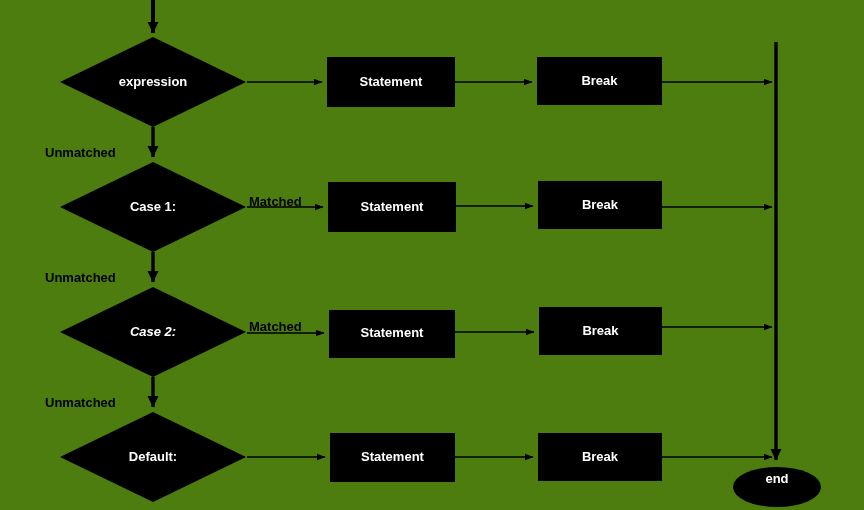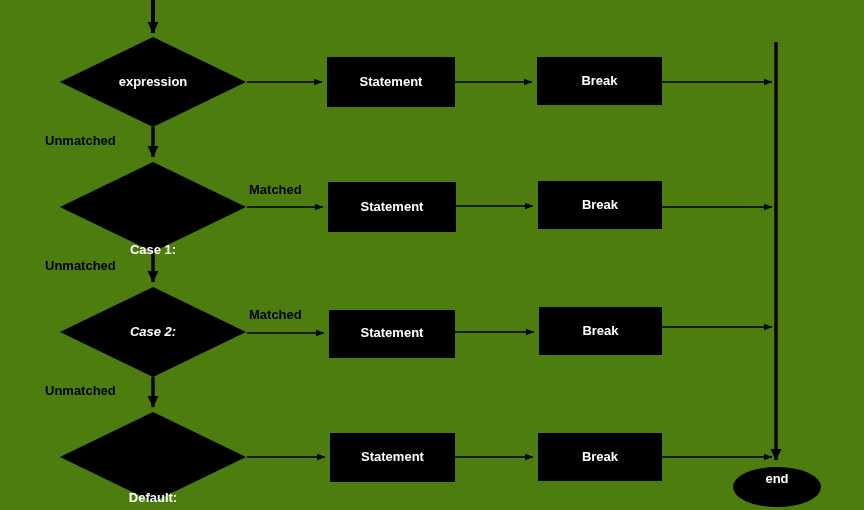--- a/index.html
+++ b/index.html
@@ -35,20 +35,21 @@
     text-align: center;
     pointer-events: none;
   }
   .edge-label {
     position: absolute;
     color: #000000;
     font-weight: bold;
     font-size: 13px;
     font-family: "Liberation Sans", sans-serif;
     white-space: nowrap;
+    margin-top: 12px;
   }
 </style>
 </head>
 <body>
 
 <div id="canvas">
 
   <svg class="layer" viewBox="0 0 864 510" xmlns="http://www.w3.org/2000/svg">
     <defs>
       <marker id="arrowThin" markerWidth="9" markerHeight="9" refX="8" refY="3.2" orient="auto" markerUnits="userSpaceOnUse">
@@ -93,23 +94,23 @@
     <line x1="247" y1="457" x2="325" y2="457" stroke="#000000" stroke-width="1.7" marker-end="url(#arrowThin)"></line>
     <line x1="455" y1="457" x2="533" y2="457" stroke="#000000" stroke-width="1.7" marker-end="url(#arrowThin)"></line>
     <line x1="662" y1="457" x2="772" y2="457" stroke="#000000" stroke-width="1.7" marker-end="url(#arrowThin)"></line>
 
     <line x1="776" y1="42" x2="776" y2="460" stroke="#000000" stroke-width="3.4" marker-end="url(#arrowThick)"></line>
 
     <ellipse cx="777" cy="487" rx="44" ry="20" fill="#000000"></ellipse>
   </svg>
 
   <div class="node-label" style="left:60px; top:74px; width:186px;">expression</div>
-  <div class="node-label" style="left:60px; top:199px; width:186px;margin-top:43px;">Case 1:</div>
+  <div class="node-label" style="left:60px; top:199px; width:186px;">Case 1:</div>
   <div class="node-label" style="left:60px; top:324px; width:186px;font-style:italic;">Case 2:</div>
-  <div class="node-label" style="left:60px; top:449px; width:186px;margin-top:41px;">Default:</div>
+  <div class="node-label" style="left:60px; top:449px; width:186px;">Default:</div>
 
   <div class="node-label" style="left:327px; top:74px; width:128px;">Statement</div>
   <div class="node-label" style="left:328px; top:199px; width:128px;">Statement</div>
   <div class="node-label" style="left:329px; top:325px; width:126px;">Statement</div>
   <div class="node-label" style="left:330px; top:449px; width:125px;">Statement</div>
 
   <div class="node-label" style="left:537px; top:73px; width:125px;">Break</div>
   <div class="node-label" style="left:538px; top:197px; width:124px;">Break</div>
   <div class="node-label" style="left:539px; top:323px; width:123px;">Break</div>
   <div class="node-label" style="left:538px; top:449px; width:124px;">Break</div>

